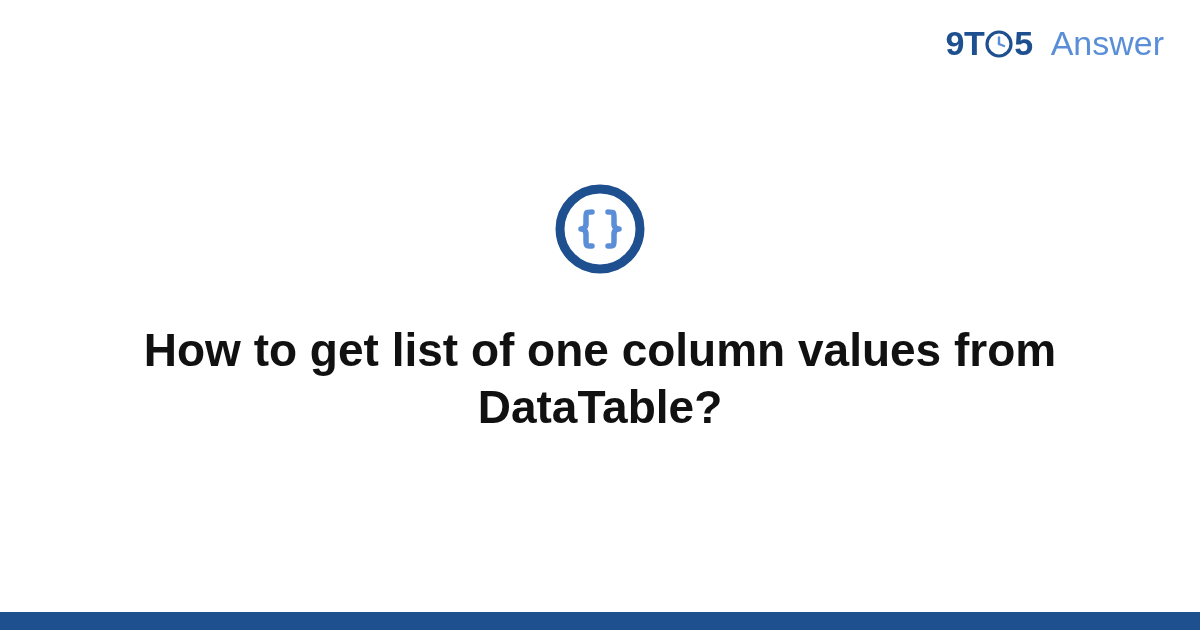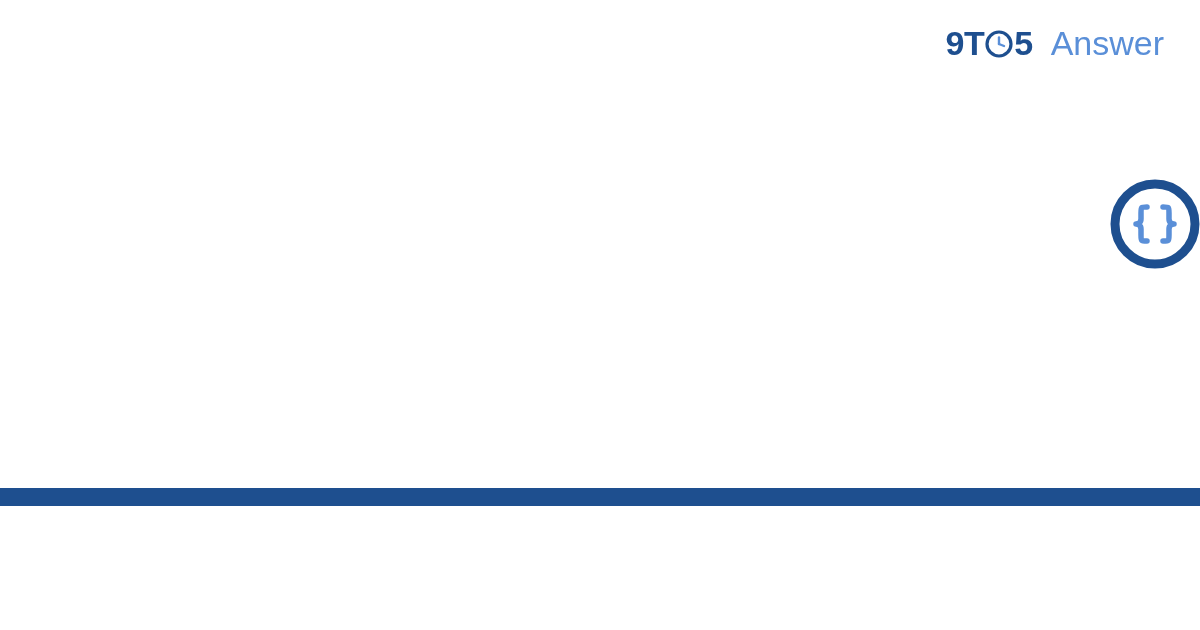--- a/index.html
+++ b/index.html
@@ -9,25 +9,24 @@
     }
     html, body {
       width: 1200px;
       height: 630px;
       font-family: Arial, Helvetica, sans-serif;
       background: #ffffff;
       overflow: hidden;
     }
     .page {
       width: 1200px;
-      height: 506px;
+      height: 630px;
       position: relative;
       display: flex;
       flex-direction: column;
-      align-items: flex-end;
     }
     .header {
       position: absolute;
       top: 24px;
       right: 36px;
       display: flex;
       align-items: baseline;
       font-weight: 700;
     }
     .logo-9t {
@@ -114,17 +113,18 @@
   </div>
 
   <div class="content">
     <div class="category-icon">
       <svg viewBox="0 0 90 90" xmlns="http://www.w3.org/2000/svg">
         <circle cx="45" cy="45" r="40" fill="none" stroke="#1e4f8f" stroke-width="9"></circle>
         <path d="M37 28 C31 28 31 28 31 34 L31 40 C31 44 28 45 26 45 C28 45 31 46 31 50 L31 56 C31 62 31 62 37 62" fill="none" stroke="#5a8fd8" stroke-width="5.5" stroke-linecap="round" stroke-linejoin="round"></path>
         <path d="M53 28 C59 28 59 28 59 34 L59 40 C59 44 62 45 64 45 C62 45 59 46 59 50 L59 56 C59 62 59 62 53 62" fill="none" stroke="#5a8fd8" stroke-width="5.5" stroke-linecap="round" stroke-linejoin="round"></path>
       </svg>
     </div>
+    <h1 class="title">How to get list of one column values from DataTable?</h1>
   </div>
 
   <div class="footer-bar"></div>
 
 </div>
 
 </body></html>

